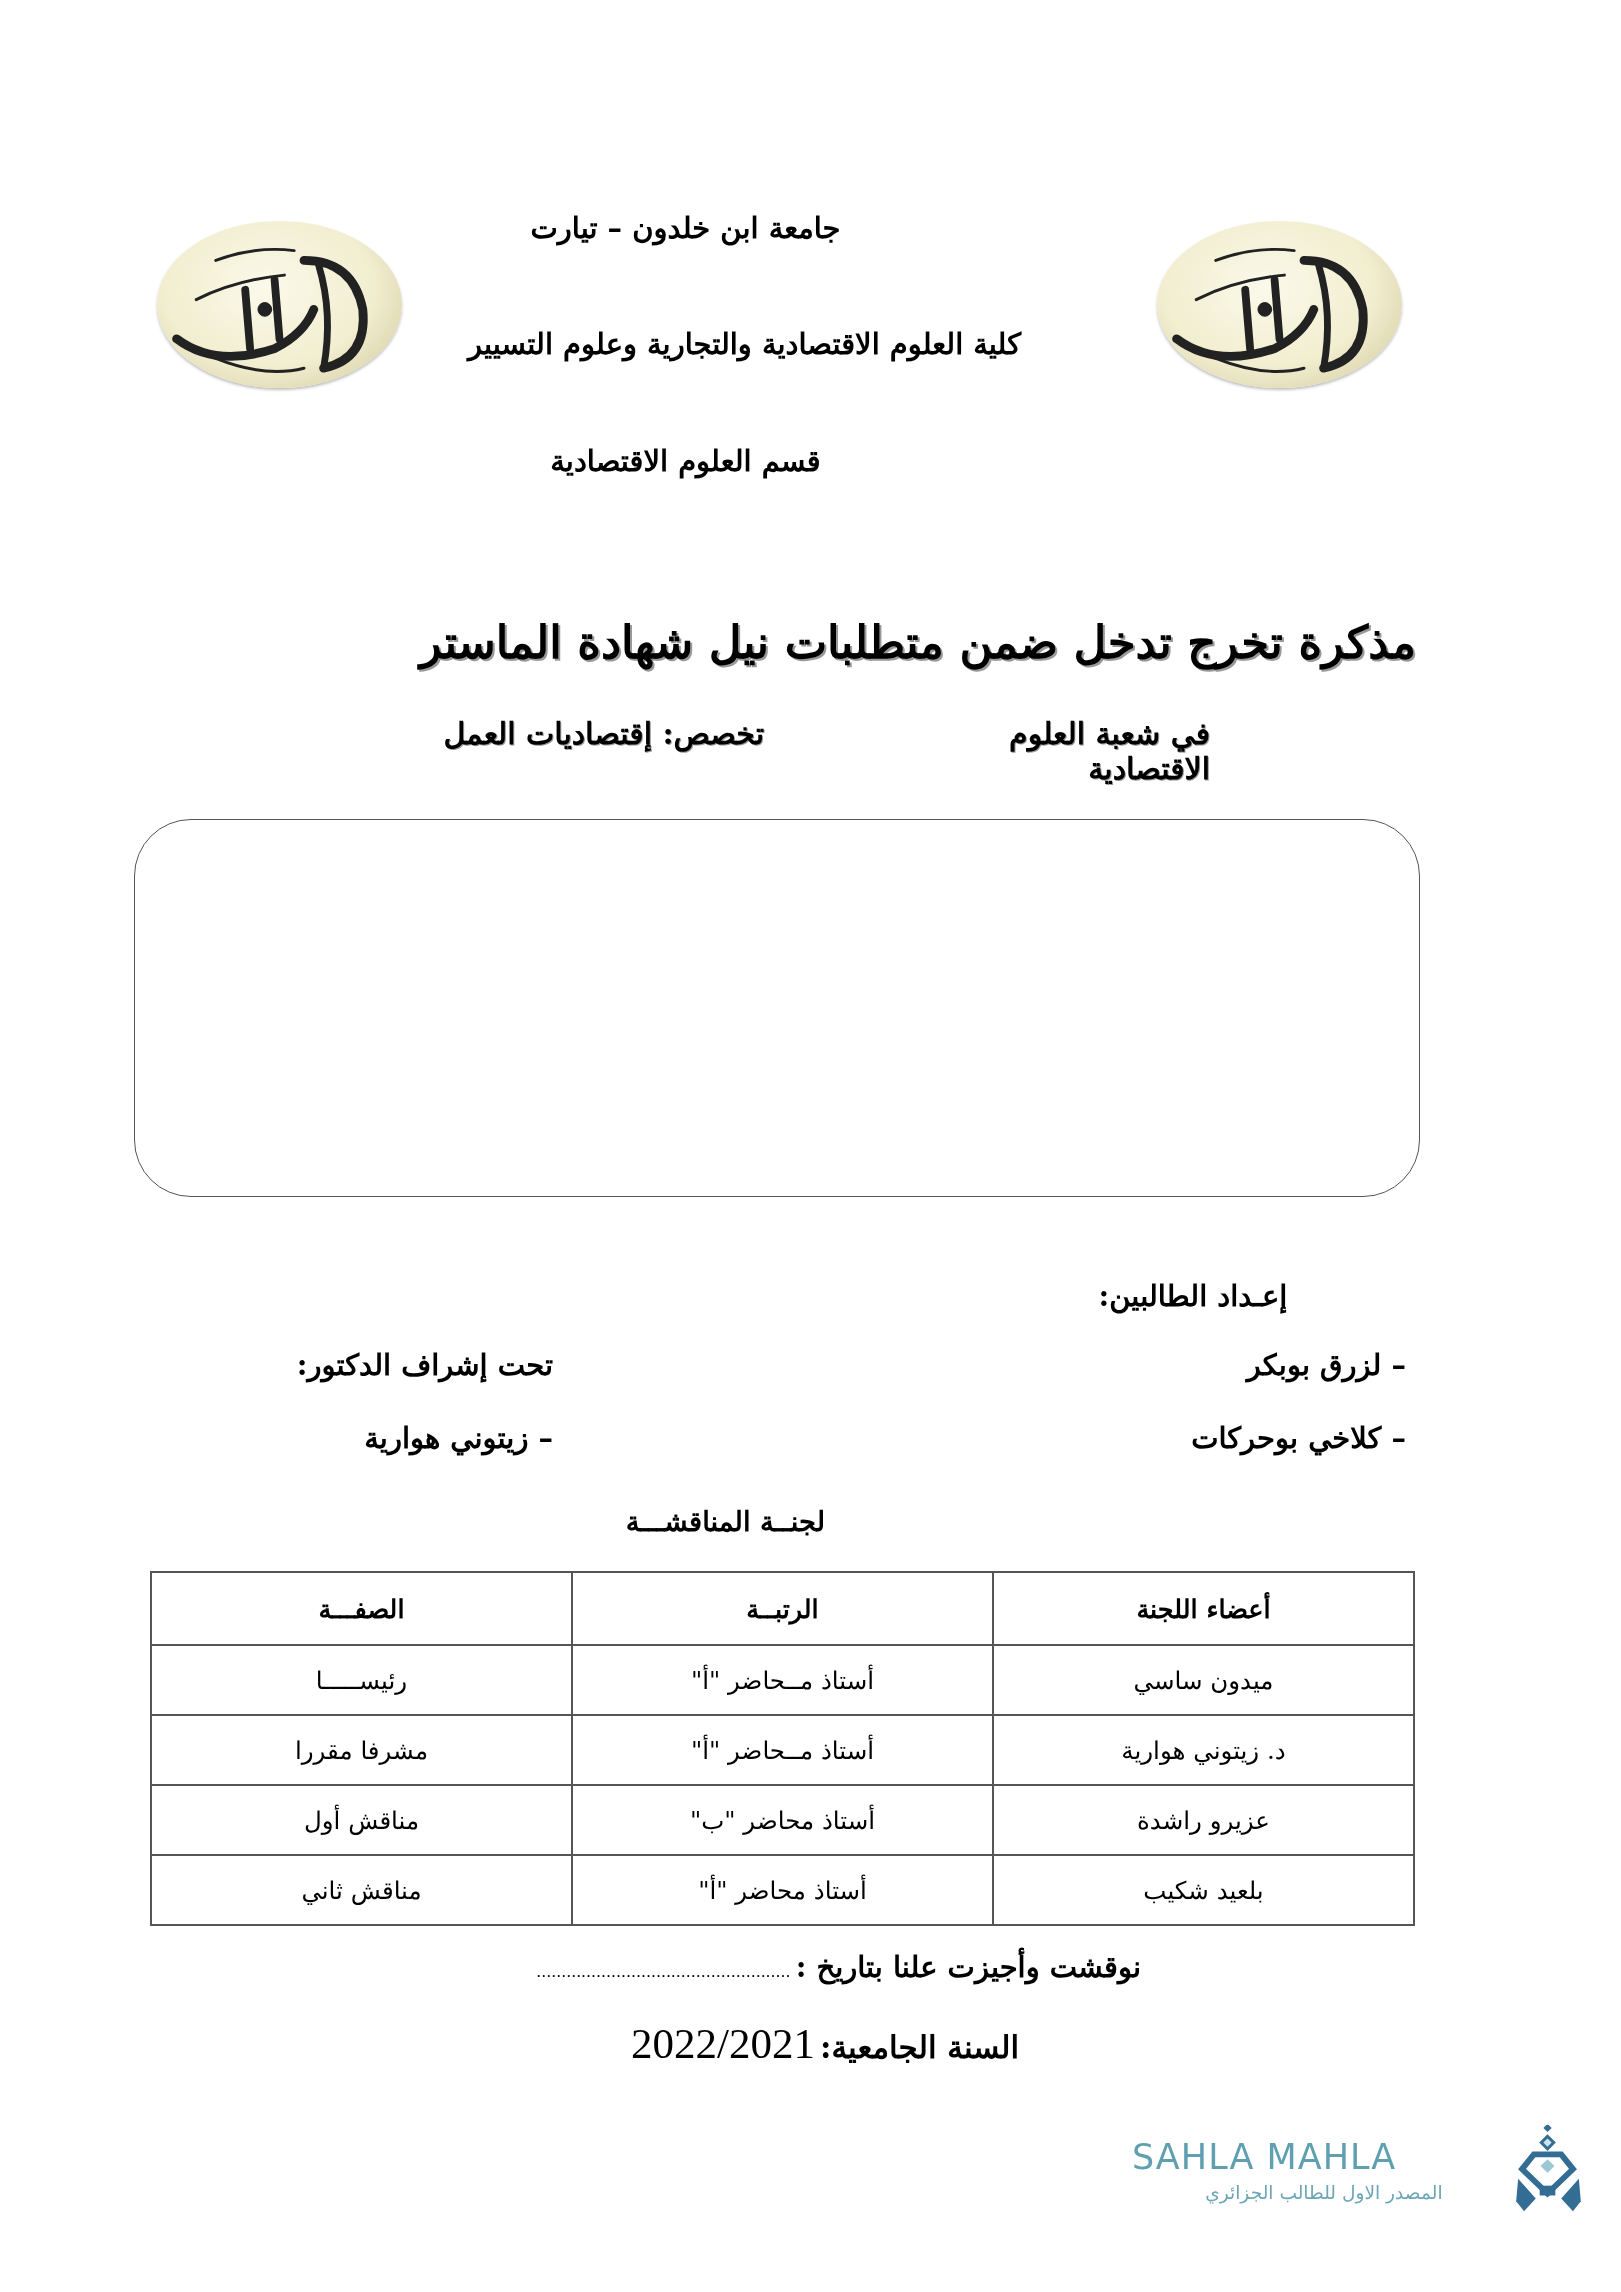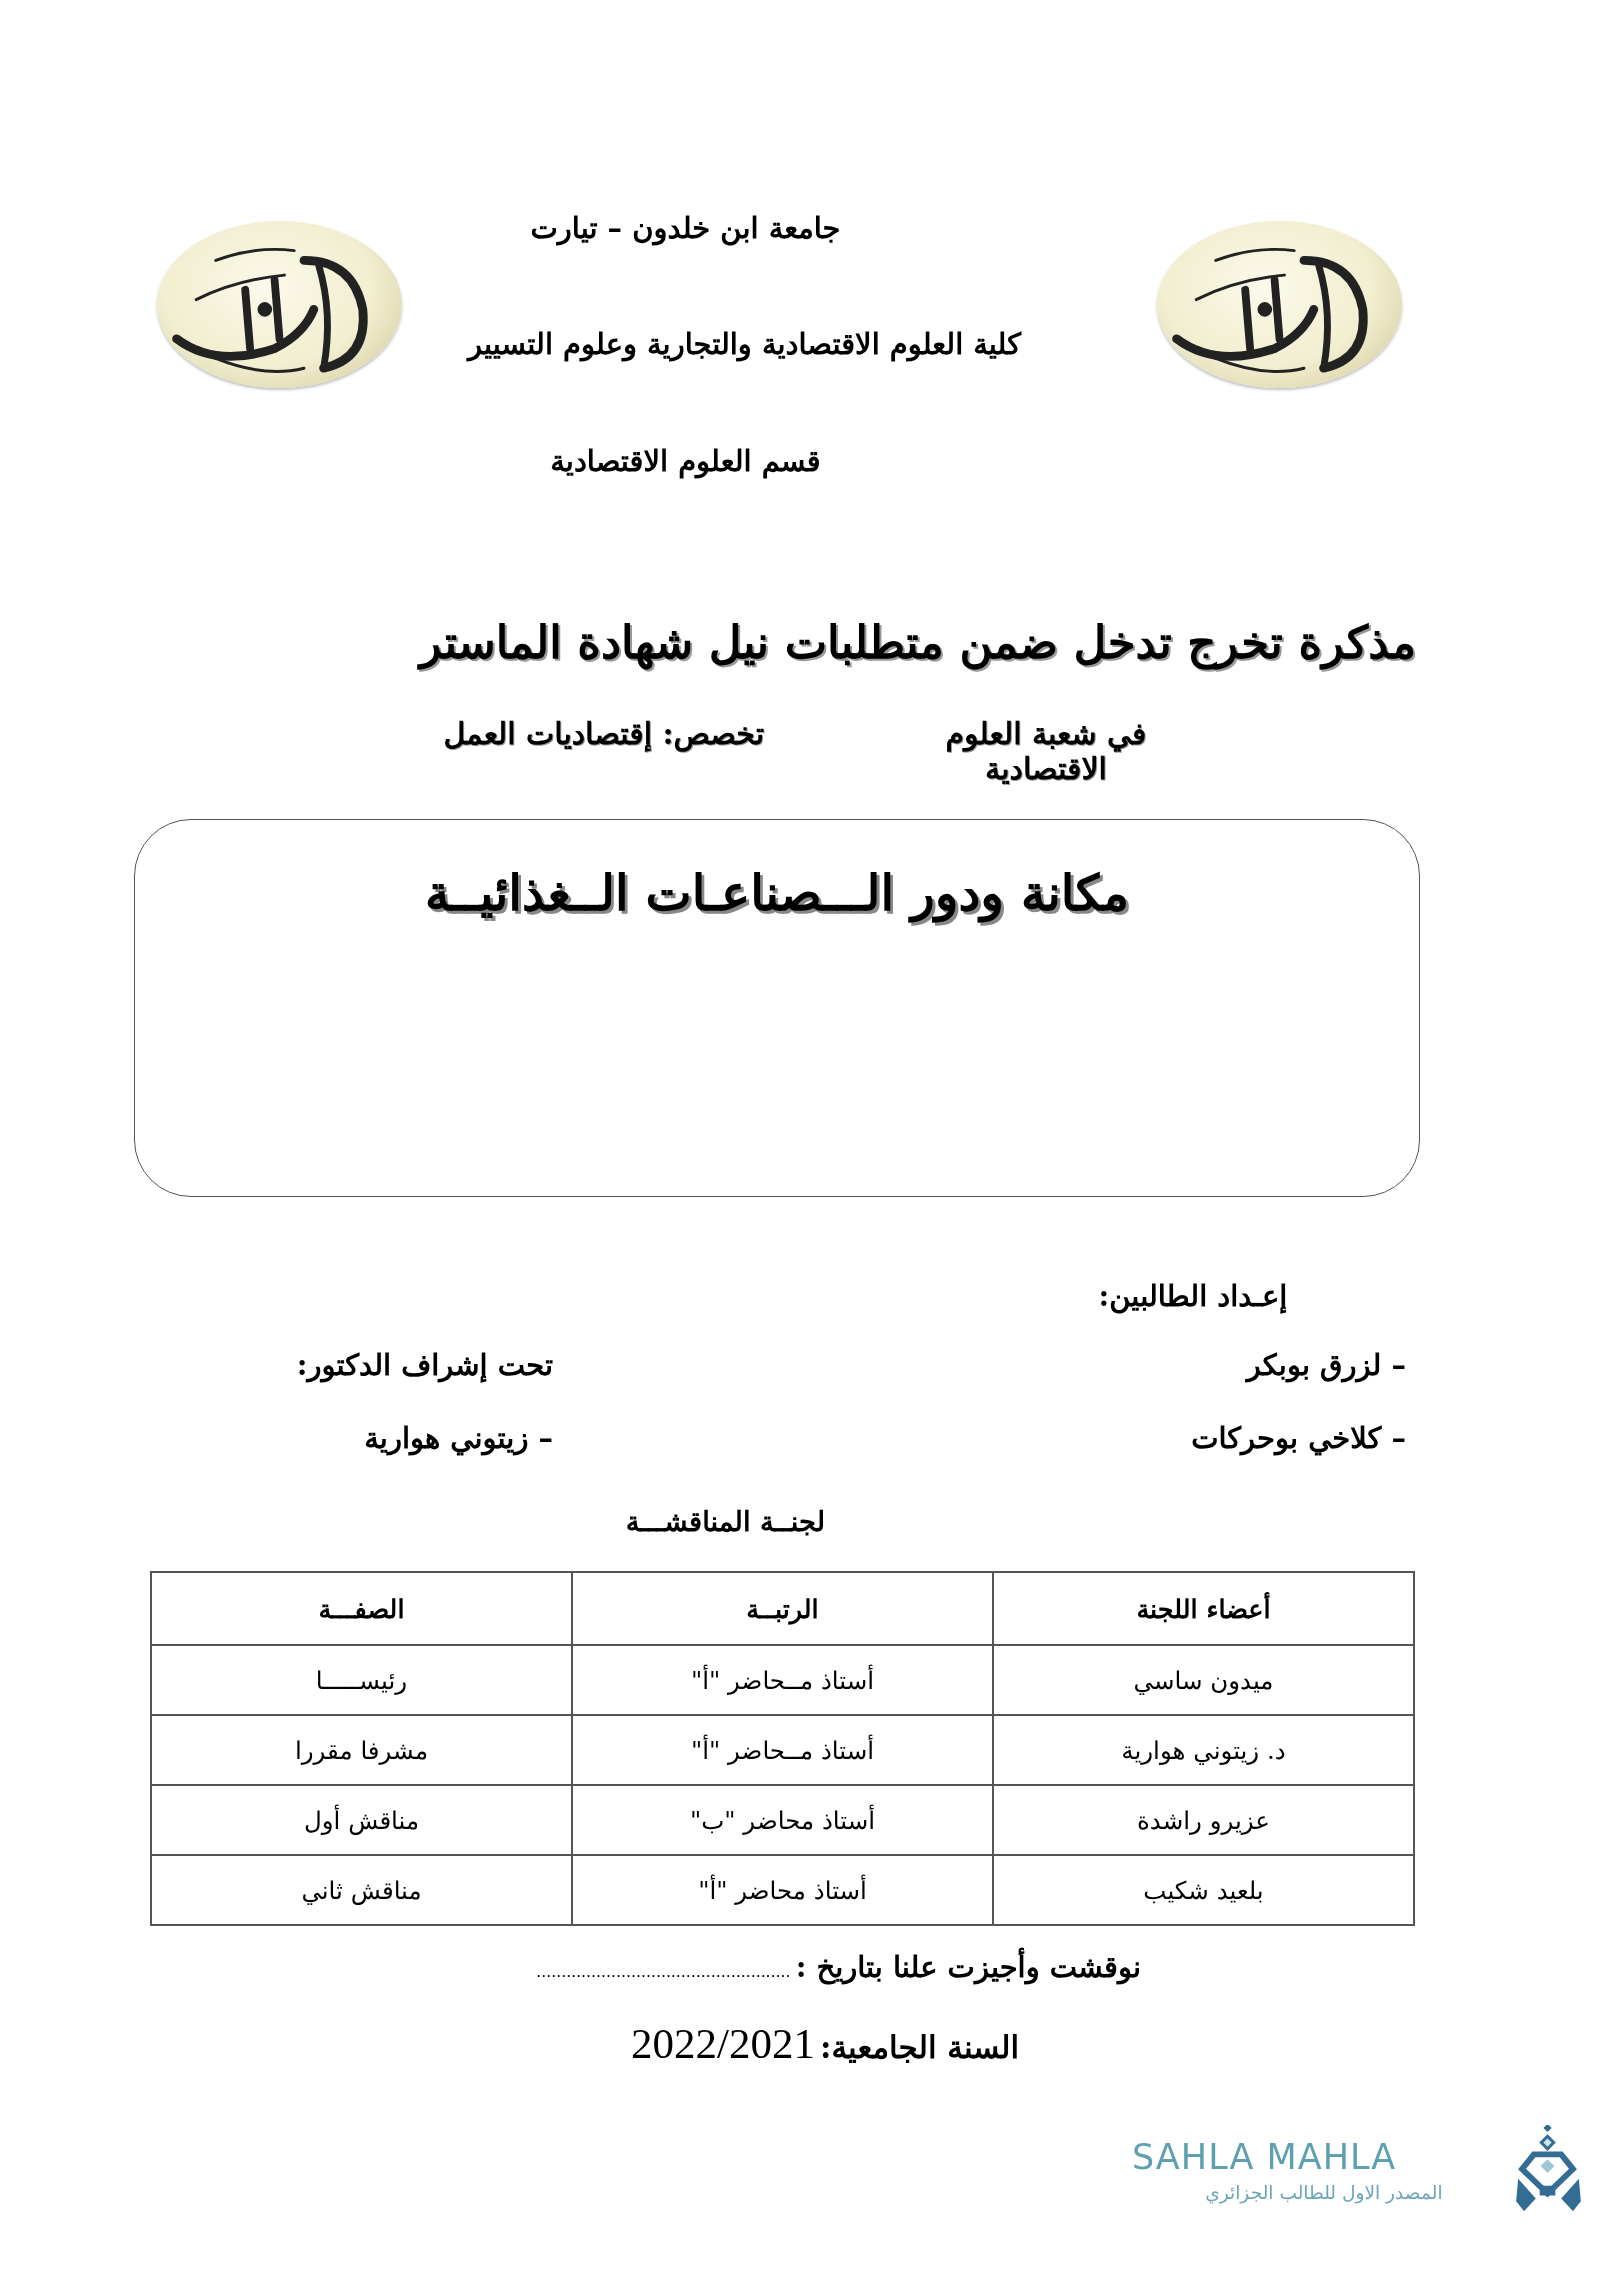--- a/index.html
+++ b/index.html
@@ -156,25 +156,24 @@
     </g>
   </svg>
 </div>
 
 <div class="hdr rtl" style="top:211px;">جامعة ابن خلدون – تيارت</div>
 <div class="hdr rtl" style="top:327px; left:59px;">كلية العلوم الاقتصادية والتجارية وعلوم التسيير</div>
 <div class="hdr rtl" style="top:444px;">قسم العلوم الاقتصادية</div>
 
 <div class="abs rtl bold" style="left:196px; top:616px; width:1220px; text-align:right; font-size:45px; text-shadow:2px 2px 0 #999;">مذكرة تخرج تدخل ضمن متطلبات نيل شهادة الماستر</div>
 
-<div class="abs rtl bold" style="left:882px; top:716px; width:328px; text-align:center; font-size:30px; text-shadow:1px 1px 0 #999;">في شعبة العلوم الاقتصادية</div>
+<div class="abs rtl bold" style="left:882px; top:716px; width:328px; text-align:right; font-size:30px; text-shadow:1px 1px 0 #999;">في شعبة العلوم الاقتصادية</div>
 <div class="abs rtl bold" style="left:333px; top:716px; width:431px; text-align:right; font-size:30px; text-shadow:1px 1px 0 #999;">تخصص: إقتصاديات العمل</div>
 
 <div class="title-box">
-  <div class="title-line rtl" style="top:44px;">مكانة ودور الـــصناعـات الــغذائيــة</div>
 </div>
 
 <div class="abs rtl bold" style="left:980px; top:1279px; width:426px; text-align:center; font-size:29px;">إعـداد الطالبين:</div>
 
 <div class="abs rtl bold" style="left:980px; top:1348px; width:426px; text-align:right; font-size:29px;">– لزرق بوبكر</div>
 <div class="abs rtl bold" style="left:980px; top:1421px; width:426px; text-align:right; font-size:29px;">– كلاخي بوحركات</div>
 
 <div class="abs rtl bold" style="left:225px; top:1348px; width:328px; text-align:right; font-size:29px;">تحت إشراف الدكتور:</div>
 <div class="abs rtl bold" style="left:323px; top:1421px; width:230px; text-align:right; font-size:29px;">– زيتوني هوارية</div>
 

